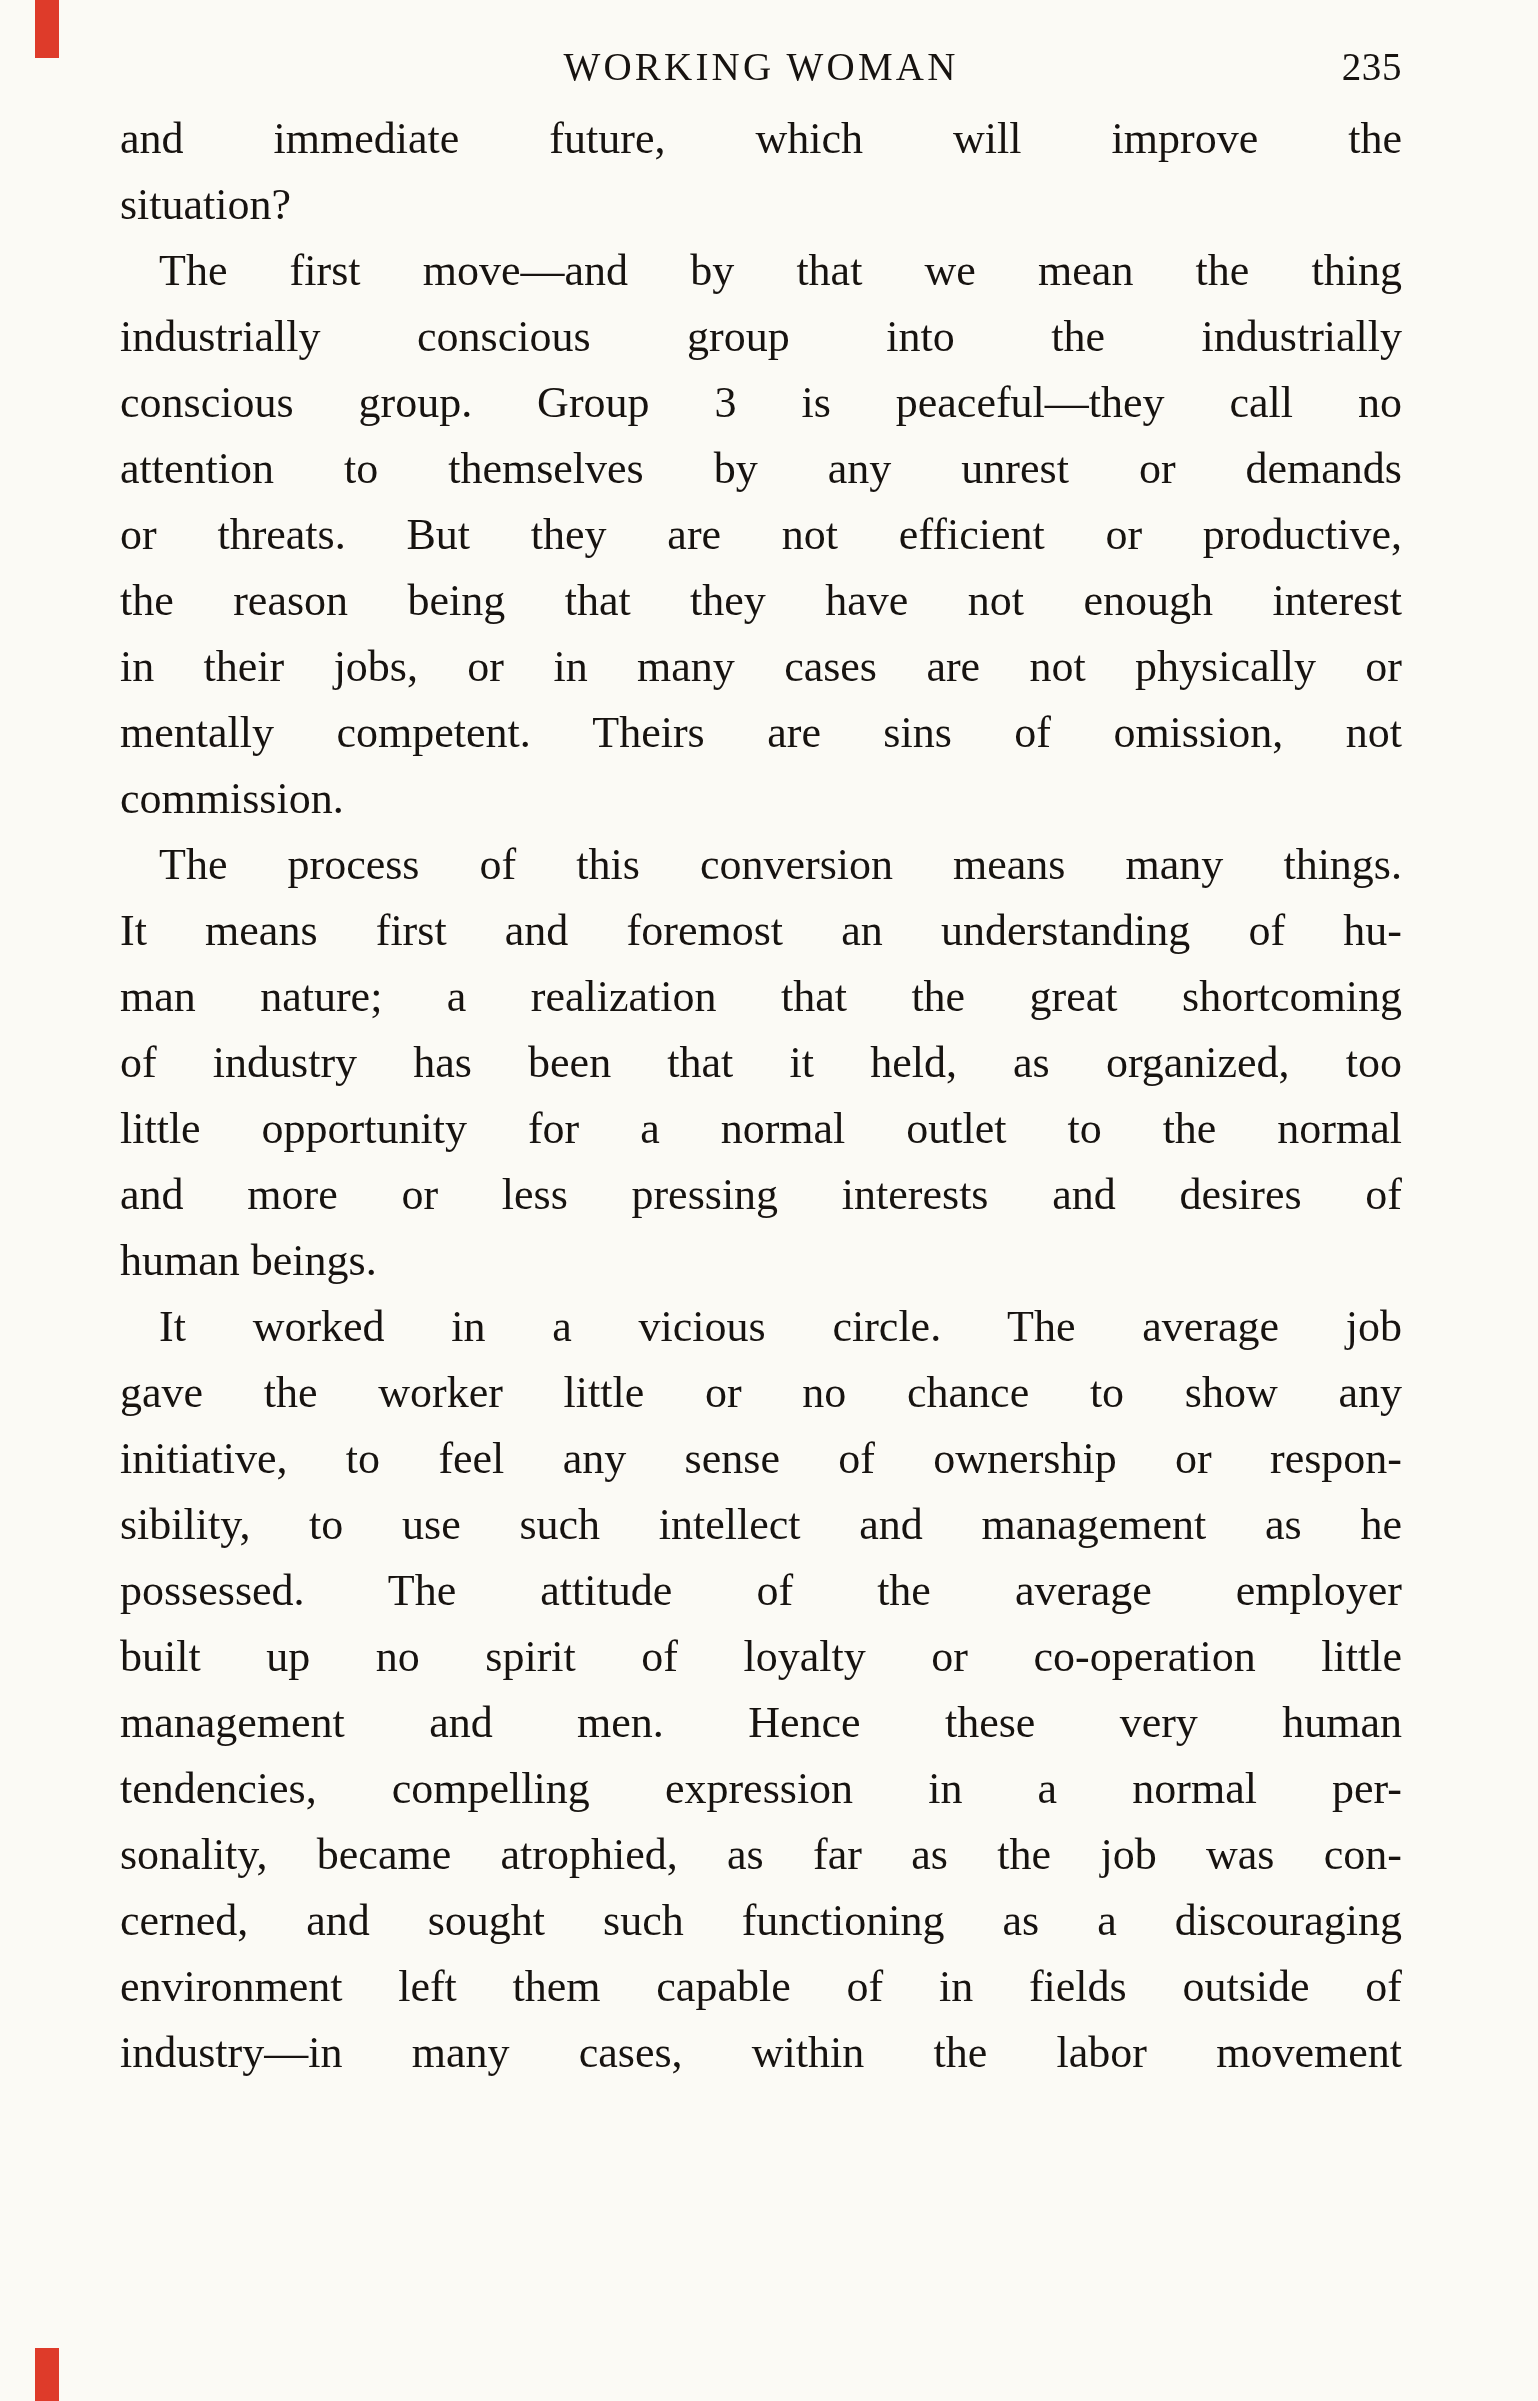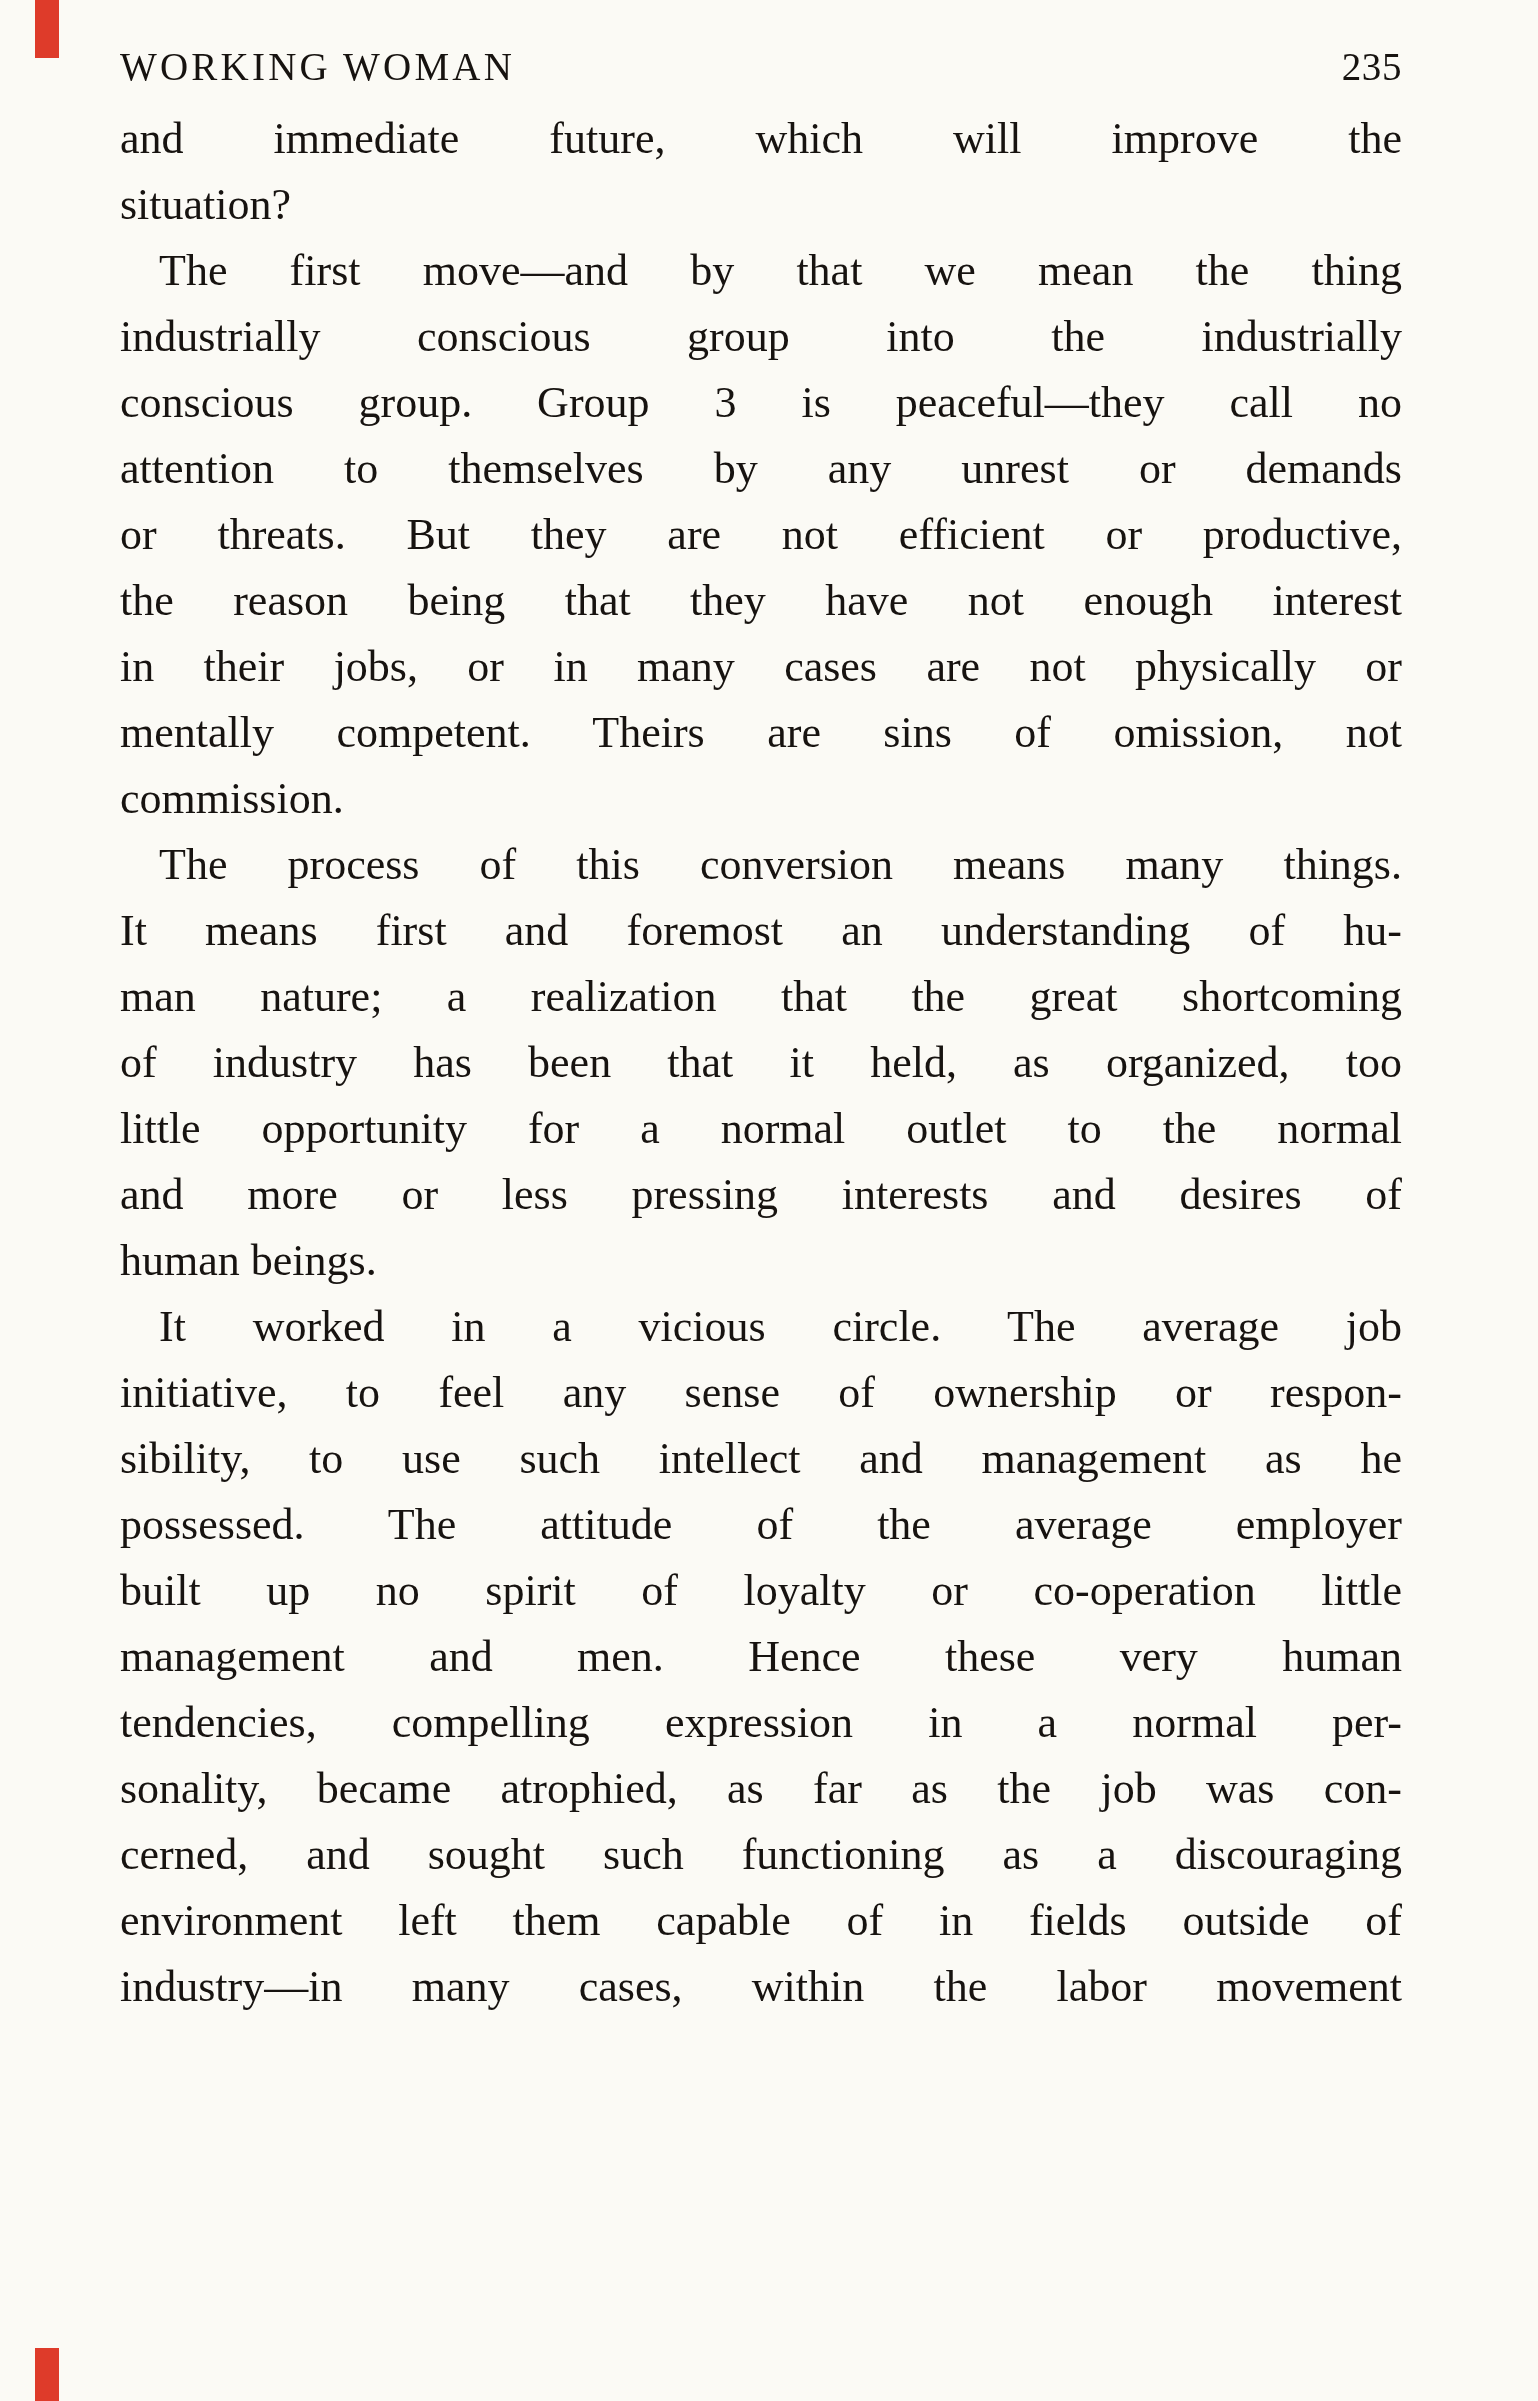--- a/index.html
+++ b/index.html
@@ -26,20 +26,21 @@
     position: absolute;
     left: 120px;
     top: 0;
     width: 1282px;
   }
   .header {
     position: relative;
     padding-top: 46px;
     font-size: 39px;
     line-height: 41px;
+    text-align: center;
     letter-spacing: 3.2px;
   }
   .running-title { display: inline-block; }
   .page-number {
     position: absolute;
     right: 0;
     bottom: 0;
     letter-spacing: 0.6px;
   }
   .body-text {
@@ -90,20 +91,21 @@
           <div class="line indent"><span>The process of this conversion means many things.</span></div>
           <div class="line"><span>It means first and foremost an understanding of hu-</span></div>
           <div class="line"><span>man nature; a realization that the great shortcoming</span></div>
           <div class="line"><span>of industry has been that it held, as organized, too</span></div>
           <div class="line"><span>little opportunity for a normal outlet to the normal</span></div>
           <div class="line"><span>and more or less pressing interests and desires of</span></div>
           <div class="line lastline"><span>human beings.</span></div>
         </div>
         <div class="paragraph">
           <div class="line indent"><span>It worked in a vicious circle. The average job</span></div>
+          <div class="line"><span>gave the worker little or no chance to show any</span></div>
           <div class="line"><span>initiative, to feel any sense of ownership or respon-</span></div>
           <div class="line"><span>sibility, to use such intellect and management as he</span></div>
           <div class="line"><span>possessed. The attitude of the average employer</span></div>
           <div class="line"><span>built up no spirit of loyalty or co-operation little</span></div>
           <div class="line"><span>management and men. Hence these very human</span></div>
           <div class="line"><span>tendencies, compelling expression in a normal per-</span></div>
           <div class="line"><span>sonality, became atrophied, as far as the job was con-</span></div>
           <div class="line"><span>cerned, and sought such functioning as a discouraging</span></div>
           <div class="line"><span>environment left them capable of in fields outside of</span></div>
           <div class="line"><span>industry—in many cases, within the labor movement</span></div>

